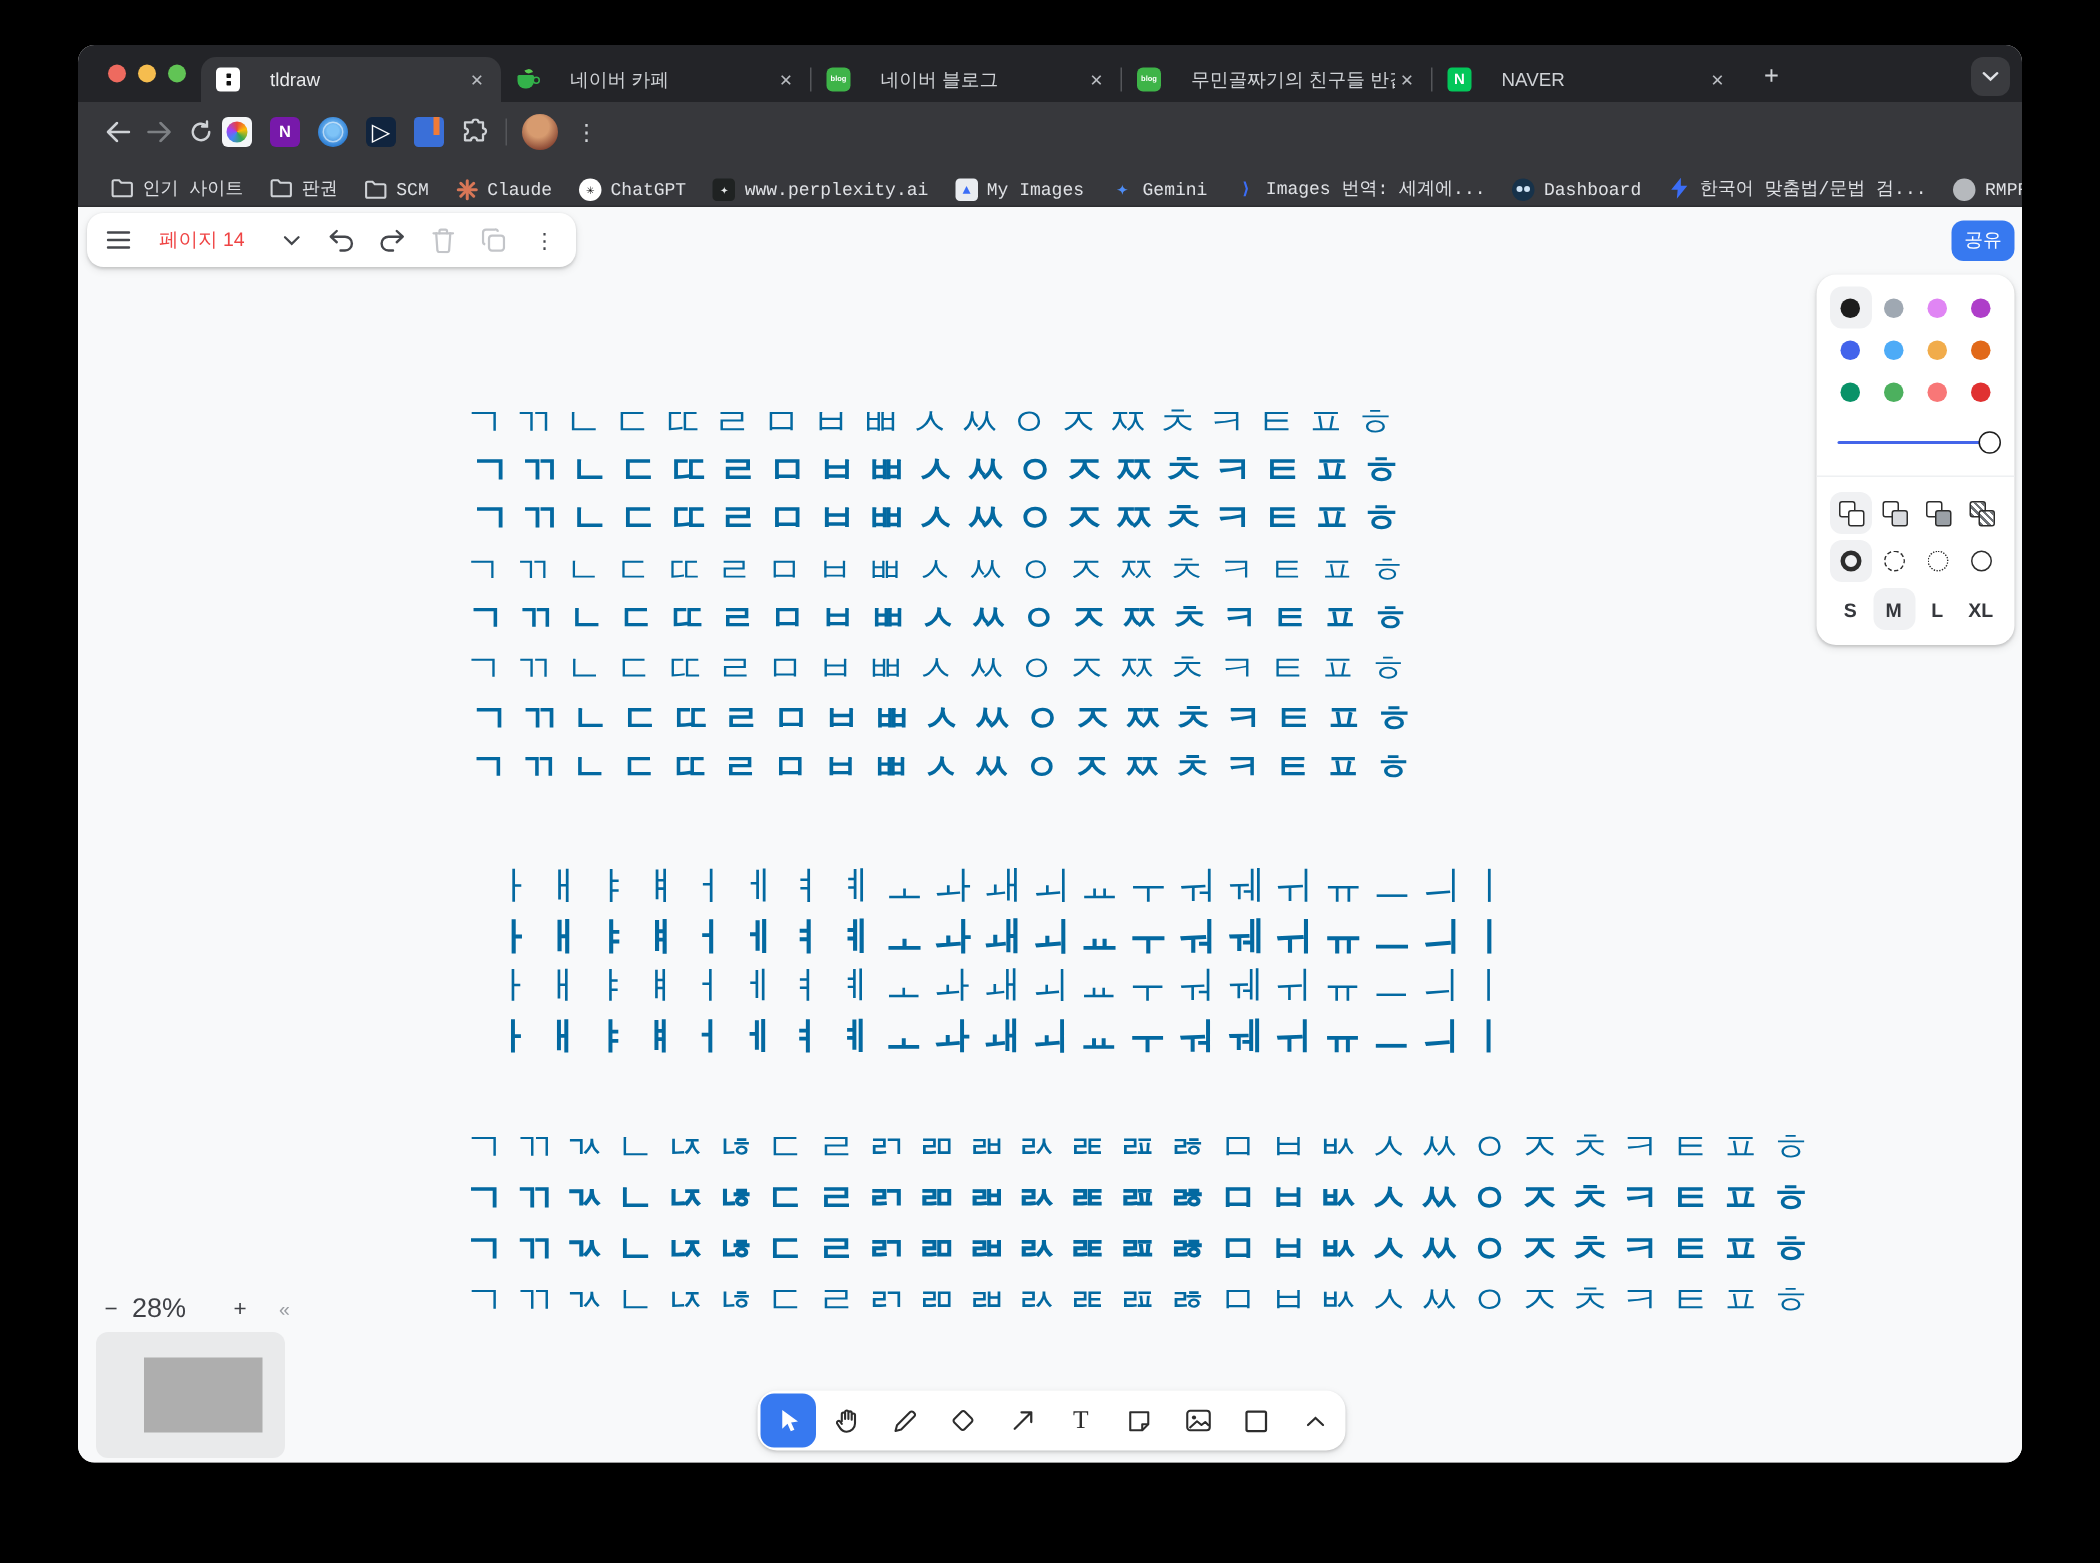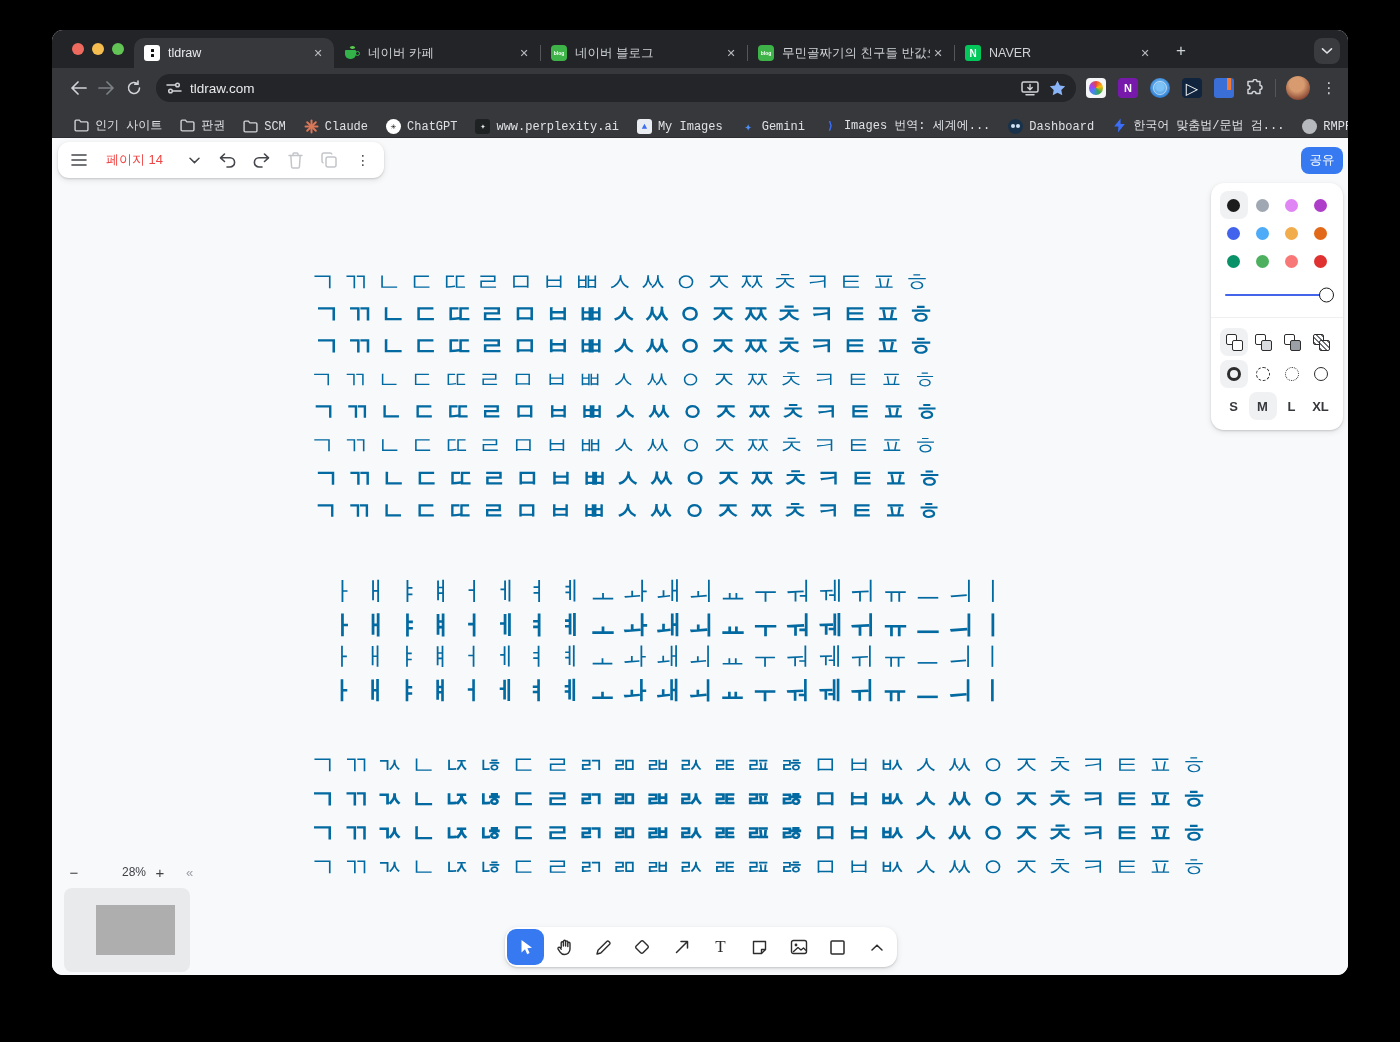--- a/index.html
+++ b/index.html
@@ -7,21 +7,21 @@
   .window { position:absolute; left:52px; top:30px; width:1296px; height:945px; border-radius:11px; overflow:hidden; background:#f8f9fa; display:flex; flex-direction:column; }
 
   
   .tabstrip { height:38px; background:#232428; display:flex; align-items:flex-end; flex:0 0 auto; }
   .lights { width:82px; display:flex; align-items:center; gap:8px; padding:0 0 13px 20px; }
   .light { width:12px; height:12px; border-radius:50%; }
   .light.r { background:#ee6a5f; } .light.y { background:#f5bd4f; } .light.g { background:#61c455; }
   .tab { height:30px; display:flex; align-items:center; padding:0 8px 0 10px; color:#cfd2d6; font-size:12.5px; position:relative; cursor:default; }
   .tab.active { background:#37383c; border-radius:10px 10px 0 0; color:#e9eaec; width:200px; }
   .tab.inactive { width:206px; }
-  .tab-title { flex:1; white-space:nowrap; overflow:hidden; margin-left:8px; }
+  .tab-title { flex:1; white-space:nowrap; overflow:hidden; margin-left:20px; }
   .tab-close { width:16px; height:16px; border-radius:50%; display:flex; align-items:center; justify-content:center; font-size:11px; color:#b9bcc1; flex:0 0 auto; }
   .tab-sep { width:1px; height:16px; background:#55565a; margin:0 0 7px 0; align-self:flex-end; }
   .fav { width:16px; height:16px; flex:0 0 auto; display:flex; align-items:center; justify-content:center; }
   .fav-tldraw { background:#fff; border-radius:3px; flex-direction:column; gap:1.5px; }
   .fav-tldraw i { width:3px; height:3px; background:#111; display:block; border-radius:0.5px; }
   .fav-cafe { position:relative; }
   .fav-cafe .cup { width:11px; height:9px; background:#33b24a; border-radius:1px 1px 5px 5px; position:absolute; left:1px; top:5px; }
   .fav-cafe .handle { width:5px; height:5px; border:1.5px solid #33b24a; border-radius:50%; position:absolute; right:0px; top:6px; }
   .fav-cafe .leaf { width:5px; height:3px; background:#57c94f; border-radius:0 4px 0 4px; position:absolute; left:6px; top:1px; transform:rotate(-20deg); }
   .fav-blog { background:#3eb448; border-radius:4px; color:#fff; font-size:5px; font-weight:bold; letter-spacing:0; }
@@ -118,21 +118,21 @@
 
   
   .tl-bottom { position:absolute; left:453px; top:789px; width:392px; height:40px; border-radius:13px; display:flex; align-items:center; padding:2px; gap:2px; }
   .tool { width:37px; height:36px; border-radius:9px; display:flex; align-items:center; justify-content:center; }
   .tool.sel { background:#3779f0; }
   .tool-T { font-family:"Liberation Serif",serif; font-size:17px; color:#2d2d2d; }
 
   
   .zoombar { position:absolute; left:8px; top:722px; display:flex; align-items:center; color:#3f4146; }
   .zbtn { width:28px; height:24px; display:flex; align-items:center; justify-content:center; font-size:15px; }
-  .zlevel { width:58px; text-align:right; font-size:12px; }
+  .zlevel { width:58px; text-align:left; font-size:18px; }
   .zcollapse { color:#9a9da2; font-size:13px; margin-left:12px; }
   .minimap { position:absolute; left:12px; top:750px; width:126px; height:84px; background:#e9eaeb; border-radius:8px; }
   .mini-view { position:absolute; left:32px; top:17px; width:79px; height:50px; background:#aeaeae; }
 
   svg { display:block; }
 </style>
 </head>
 <body>
 
 <div class="window">
@@ -194,41 +194,20 @@
     </div>
     <div class="nav-btn">
       <svg width="17" height="14" viewBox="0 0 17 14">
           <path d="M9 1 L15 7 L9 13 M15 7 H1" stroke="#7d8084" stroke-width="1.7" fill="none" stroke-linecap="round" stroke-linejoin="round"></path>
         </svg>
     </div>
     <div class="nav-btn">
       <svg width="16" height="16" viewBox="0 0 16 16">
           <path d="M13.5 8 a5.5 5.5 0 1 1 -1.6-3.9 M12 1 v3.3 h-3.3" stroke="#cfd2d6" stroke-width="1.6" fill="none" stroke-linecap="round"></path>
         </svg>
-    </div>
-    <div class="omnibox">
-      <svg width="16" height="14" viewBox="0 0 16 14">
-          <g stroke="#cfd2d6" stroke-width="1.5" stroke-linecap="round">
-            <line x1="1" y1="4" x2="9" y2="4"></line>
-            <circle cx="11.5" cy="4" r="1.8" fill="none"></circle>
-            <line x1="15" y1="10" x2="7" y2="10"></line>
-            <circle cx="4.5" cy="10" r="1.8" fill="none"></circle>
-          </g>
-        </svg>
-      <span class="omni-url">tldraw.com</span>
-      <span class="omni-right">
-        <svg width="18" height="15" viewBox="0 0 18 15">
-            <rect x="1" y="1" width="16" height="10" rx="1.5" fill="none" stroke="#cfd2d6" stroke-width="1.5"></rect>
-            <path d="M9 3.5 v5 M6.8 6.6 L9 8.8 L11.2 6.6" stroke="#cfd2d6" stroke-width="1.4" fill="none" stroke-linecap="round"></path>
-            <line x1="5" y1="13.8" x2="13" y2="13.8" stroke="#cfd2d6" stroke-width="1.5" stroke-linecap="round"></line>
-          </svg>
-        <svg width="17" height="16" viewBox="0 0 17 16">
-            <path d="M8.5 0.8 L10.9 5.6 L16.2 6.3 L12.3 10 L13.3 15.2 L8.5 12.7 L3.7 15.2 L4.7 10 L0.8 6.3 L6.1 5.6 Z" fill="#8ab4f8"></path>
-          </svg>
-      </span>
     </div>
     <div class="ext-icons">
       <span class="ext ext-gallery">
           <i></i>
         </span>
       <span class="ext ext-onenote">N</span>
       <span class="ext ext-globe">
           <i></i>
         </span>
       <span class="ext ext-deepl">▷</span>

